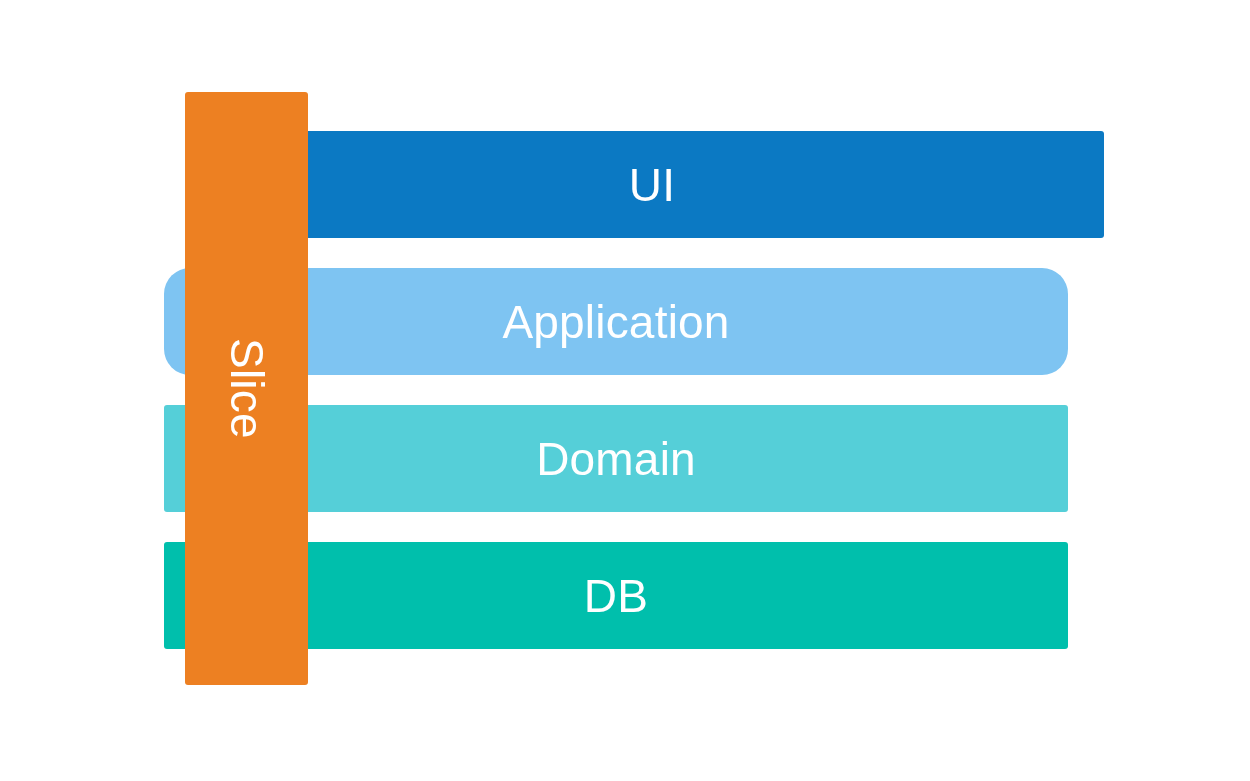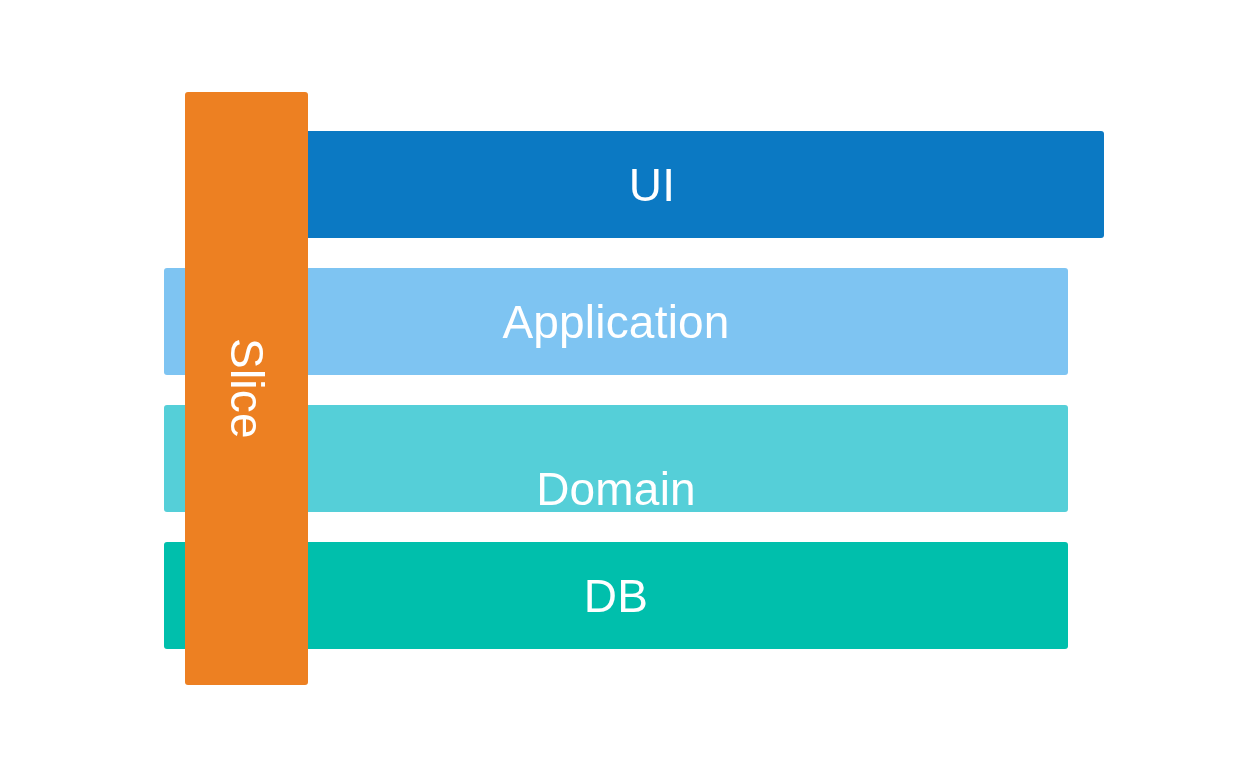--- a/index.html
+++ b/index.html
@@ -34,21 +34,21 @@
     font-size: 46px;
     font-weight: 400;
     letter-spacing: 0.2px;
     line-height: 1;
     font-family: "Liberation Sans", sans-serif;
     white-space: nowrap;
     user-select: none;
   }
   #bar-ui      { top: 131px; margin-left: 36px; }
   #bar-app     { top: 268px; }
-  #bar-domain  { top: 405px; align-items: flex-end; }
+  #bar-domain  { top: 405px; }
   #bar-db      { top: 542px; }
 
   .slice-band {
     position: absolute;
     left: 185px;
     top: 92px;
     width: 123px;
     height: 593px;
     border-radius: 3px;
     display: flex;
@@ -70,21 +70,21 @@
 </style>
 </head>
 <body style="background: rgb(255, 255, 255);">
 
 <div id="diagram-canvas" style="width: 1250px; height: 781px;">
 
   <div class="layer-bar" id="bar-ui" style="background: rgb(11, 121, 195); left: 164px; top: 131px; width: 904px; height: 107px;">
     <span class="layer-label" style="color: rgb(255, 255, 255);">UI</span>
   </div>
 
-  <div class="layer-bar" id="bar-app" style="background: rgb(126, 196, 242); left: 164px; top: 268px; width: 904px; height: 107px;">
+  <div class="layer-bar" id="bar-app" style="background: rgb(126, 196, 242); left: 164px; top: 268px; width: 904px; height: 107px; border-radius: 26px;">
     <span class="layer-label" style="color: rgb(255, 255, 255);">Application</span>
   </div>
 
   <div class="layer-bar" id="bar-domain" style="background: rgb(85, 207, 216); left: 164px; top: 405px; width: 904px; height: 107px;">
     <span class="layer-label" style="color: rgb(255, 255, 255);">Domain</span>
   </div>
 
   <div class="layer-bar" id="bar-db" style="background: rgb(0, 191, 172); left: 164px; top: 542px; width: 904px; height: 107px; justify-content: center;">
     <span class="layer-label" style="color: rgb(255, 255, 255);">DB</span>
   </div>

